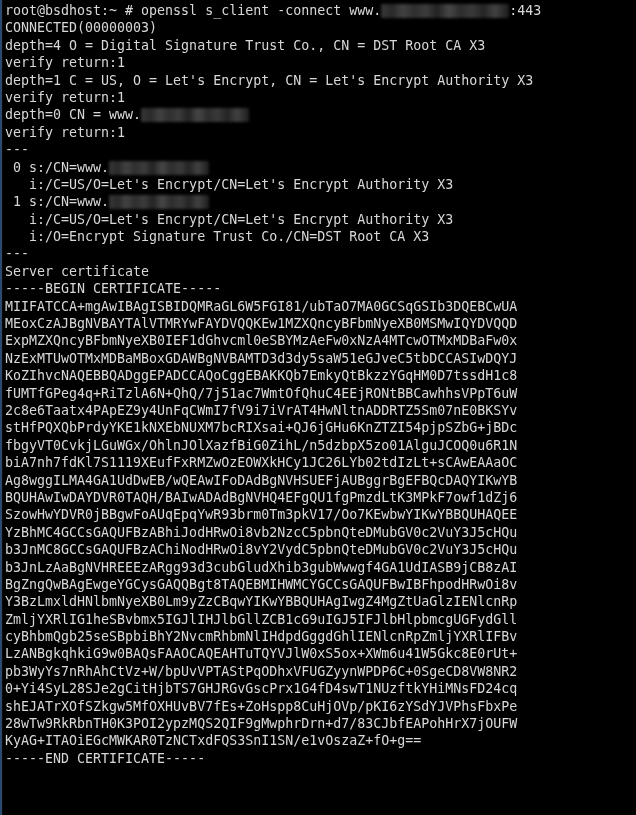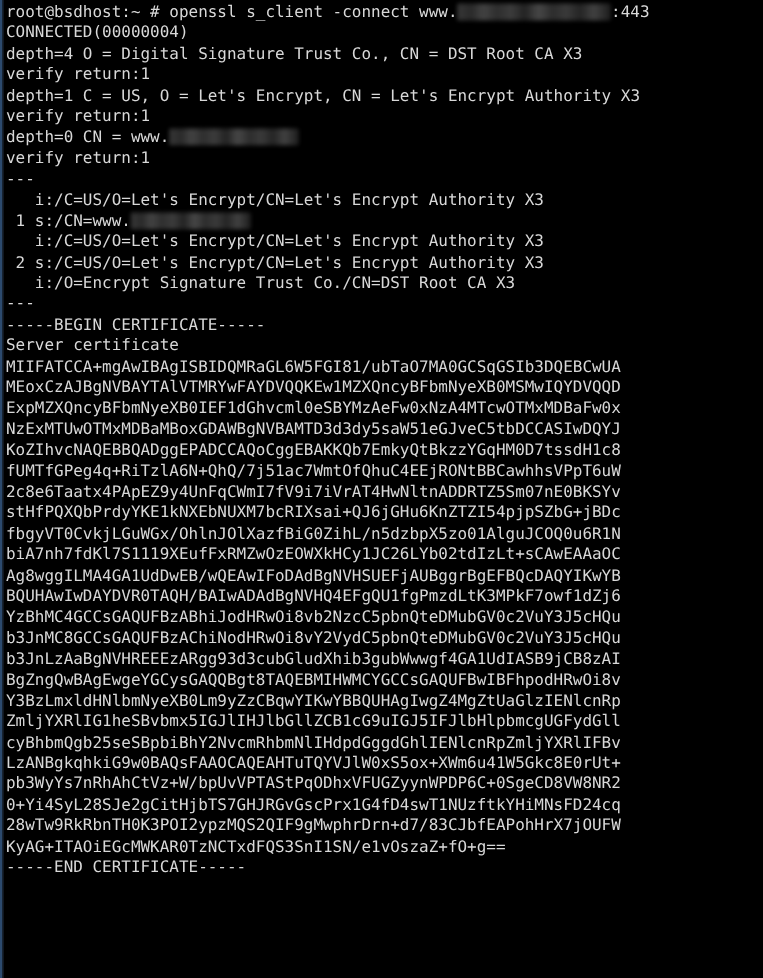--- a/index.html
+++ b/index.html
@@ -87,56 +87,58 @@
 </head>
 <body>
 
 <div id="terminal">
 
   <div id="left-edge"></div>
 
   <div id="screen">
 
   <div class="line"><span class="txt">root@bsdhost:~ # openssl s_client -connect www.</span><span class="redact r-wide"></span><span class="txt">:443</span></div>
-      <div class="line"><span class="txt">CONNECTED(00000004)</span></div>
+      <div class="line"><span class="txt">CONNECTED(00000003)</span></div>
       <div class="line"><span class="txt">depth=4 O = Digital Signature Trust Co., CN = DST Root CA X3</span></div>
       <div class="line"><span class="txt">verify return:1</span></div>
       <div class="line"><span class="txt">depth=1 C = US, O = Let's Encrypt, CN = Let's Encrypt Authority X3</span></div>
       <div class="line"><span class="txt">verify return:1</span></div>
       <div class="line"><span class="txt">depth=0 CN = www.</span><span class="redact r-med"></span></div>
       <div class="line"><span class="txt">verify return:1</span></div>
       <div class="line"><span class="txt">---</span></div>
+      <div class="line"><span class="txt"> 0 s:/CN=www.</span><span class="redact r-chain"></span></div>
       <div class="line"><span class="txt">   i:/C=US/O=Let's Encrypt/CN=Let's Encrypt Authority X3</span></div>
       <div class="line"><span class="txt"> 1 s:/CN=www.</span><span class="redact r-chain"></span></div>
       <div class="line"><span class="txt">   i:/C=US/O=Let's Encrypt/CN=Let's Encrypt Authority X3</span></div>
-      <div class="line"><span class="txt"> 2 s:/C=US/O=Let's Encrypt/CN=Let's Encrypt Authority X3</span></div>
       <div class="line"><span class="txt">   i:/O=Encrypt Signature Trust Co./CN=DST Root CA X3</span></div>
       <div class="line"><span class="txt">---</span></div>
+      <div class="line"><span class="txt">Server certificate</span></div>
       <div class="line"><span class="txt">-----BEGIN CERTIFICATE-----</span></div>
-      <div class="line"><span class="txt">Server certificate</span></div>
       <div class="line"><span class="txt">MIIFATCCA+mgAwIBAgISBIDQMRaGL6W5FGI81/ubTaO7MA0GCSqGSIb3DQEBCwUA</span></div>
       <div class="line"><span class="txt">MEoxCzAJBgNVBAYTAlVTMRYwFAYDVQQKEw1MZXQncyBFbmNyeXB0MSMwIQYDVQQD</span></div>
       <div class="line"><span class="txt">ExpMZXQncyBFbmNyeXB0IEF1dGhvcml0eSBYMzAeFw0xNzA4MTcwOTMxMDBaFw0x</span></div>
       <div class="line"><span class="txt">NzExMTUwOTMxMDBaMBoxGDAWBgNVBAMTD3d3dy5saW51eGJveC5tbDCCASIwDQYJ</span></div>
       <div class="line"><span class="txt">KoZIhvcNAQEBBQADggEPADCCAQoCggEBAKKQb7EmkyQtBkzzYGqHM0D7tssdH1c8</span></div>
       <div class="line"><span class="txt">fUMTfGPeg4q+RiTzlA6N+QhQ/7j51ac7WmtOfQhuC4EEjRONtBBCawhhsVPpT6uW</span></div>
       <div class="line"><span class="txt">2c8e6Taatx4PApEZ9y4UnFqCWmI7fV9i7iVrAT4HwNltnADDRTZ5Sm07nE0BKSYv</span></div>
       <div class="line"><span class="txt">stHfPQXQbPrdyYKE1kNXEbNUXM7bcRIXsai+QJ6jGHu6KnZTZI54pjpSZbG+jBDc</span></div>
       <div class="line"><span class="txt">fbgyVT0CvkjLGuWGx/OhlnJOlXazfBiG0ZihL/n5dzbpX5zo01AlguJCOQ0u6R1N</span></div>
       <div class="line"><span class="txt">biA7nh7fdKl7S1119XEufFxRMZwOzEOWXkHCy1JC26LYb02tdIzLt+sCAwEAAaOC</span></div>
       <div class="line"><span class="txt">Ag8wggILMA4GA1UdDwEB/wQEAwIFoDAdBgNVHSUEFjAUBggrBgEFBQcDAQYIKwYB</span></div>
       <div class="line"><span class="txt">BQUHAwIwDAYDVR0TAQH/BAIwADAdBgNVHQ4EFgQU1fgPmzdLtK3MPkF7owf1dZj6</span></div>
+      <div class="line"><span class="txt">SzowHwYDVR0jBBgwFoAUqEpqYwR93brm0Tm3pkV17/Oo7KEwbwYIKwYBBQUHAQEE</span></div>
       <div class="line"><span class="txt">YzBhMC4GCCsGAQUFBzABhiJodHRwOi8vb2NzcC5pbnQteDMubGV0c2VuY3J5cHQu</span></div>
       <div class="line"><span class="txt">b3JnMC8GCCsGAQUFBzAChiNodHRwOi8vY2VydC5pbnQteDMubGV0c2VuY3J5cHQu</span></div>
       <div class="line"><span class="txt">b3JnLzAaBgNVHREEEzARgg93d3cubGludXhib3gubWwwgf4GA1UdIASB9jCB8zAI</span></div>
       <div class="line"><span class="txt">BgZngQwBAgEwgeYGCysGAQQBgt8TAQEBMIHWMCYGCCsGAQUFBwIBFhpodHRwOi8v</span></div>
       <div class="line"><span class="txt">Y3BzLmxldHNlbmNyeXB0Lm9yZzCBqwYIKwYBBQUHAgIwgZ4MgZtUaGlzIENlcnRp</span></div>
       <div class="line"><span class="txt">ZmljYXRlIG1heSBvbmx5IGJlIHJlbGllZCB1cG9uIGJ5IFJlbHlpbmcgUGFydGll</span></div>
       <div class="line"><span class="txt">cyBhbmQgb25seSBpbiBhY2NvcmRhbmNlIHdpdGggdGhlIENlcnRpZmljYXRlIFBv</span></div>
       <div class="line"><span class="txt">LzANBgkqhkiG9w0BAQsFAAOCAQEAHTuTQYVJlW0xS5ox+XWm6u41W5Gkc8E0rUt+</span></div>
       <div class="line"><span class="txt">pb3WyYs7nRhAhCtVz+W/bpUvVPTAStPqODhxVFUGZyynWPDP6C+0SgeCD8VW8NR2</span></div>
       <div class="line"><span class="txt">0+Yi4SyL28SJe2gCitHjbTS7GHJRGvGscPrx1G4fD4swT1NUzftkYHiMNsFD24cq</span></div>
+      <div class="line"><span class="txt">shEJATrXOfSZkgw5MfOXHUvBV7fEs+ZoHspp8CuHjOVp/pKI6zYSdYJVPhsFbxPe</span></div>
       <div class="line"><span class="txt">28wTw9RkRbnTH0K3POI2ypzMQS2QIF9gMwphrDrn+d7/83CJbfEAPohHrX7jOUFW</span></div>
       <div class="line"><span class="txt">KyAG+ITAOiEGcMWKAR0TzNCTxdFQS3SnI1SN/e1vOszaZ+fO+g==</span></div>
       <div class="line"><span class="txt">-----END CERTIFICATE-----</span></div>
     </div>
 
 </div>
 
 </body></html>

